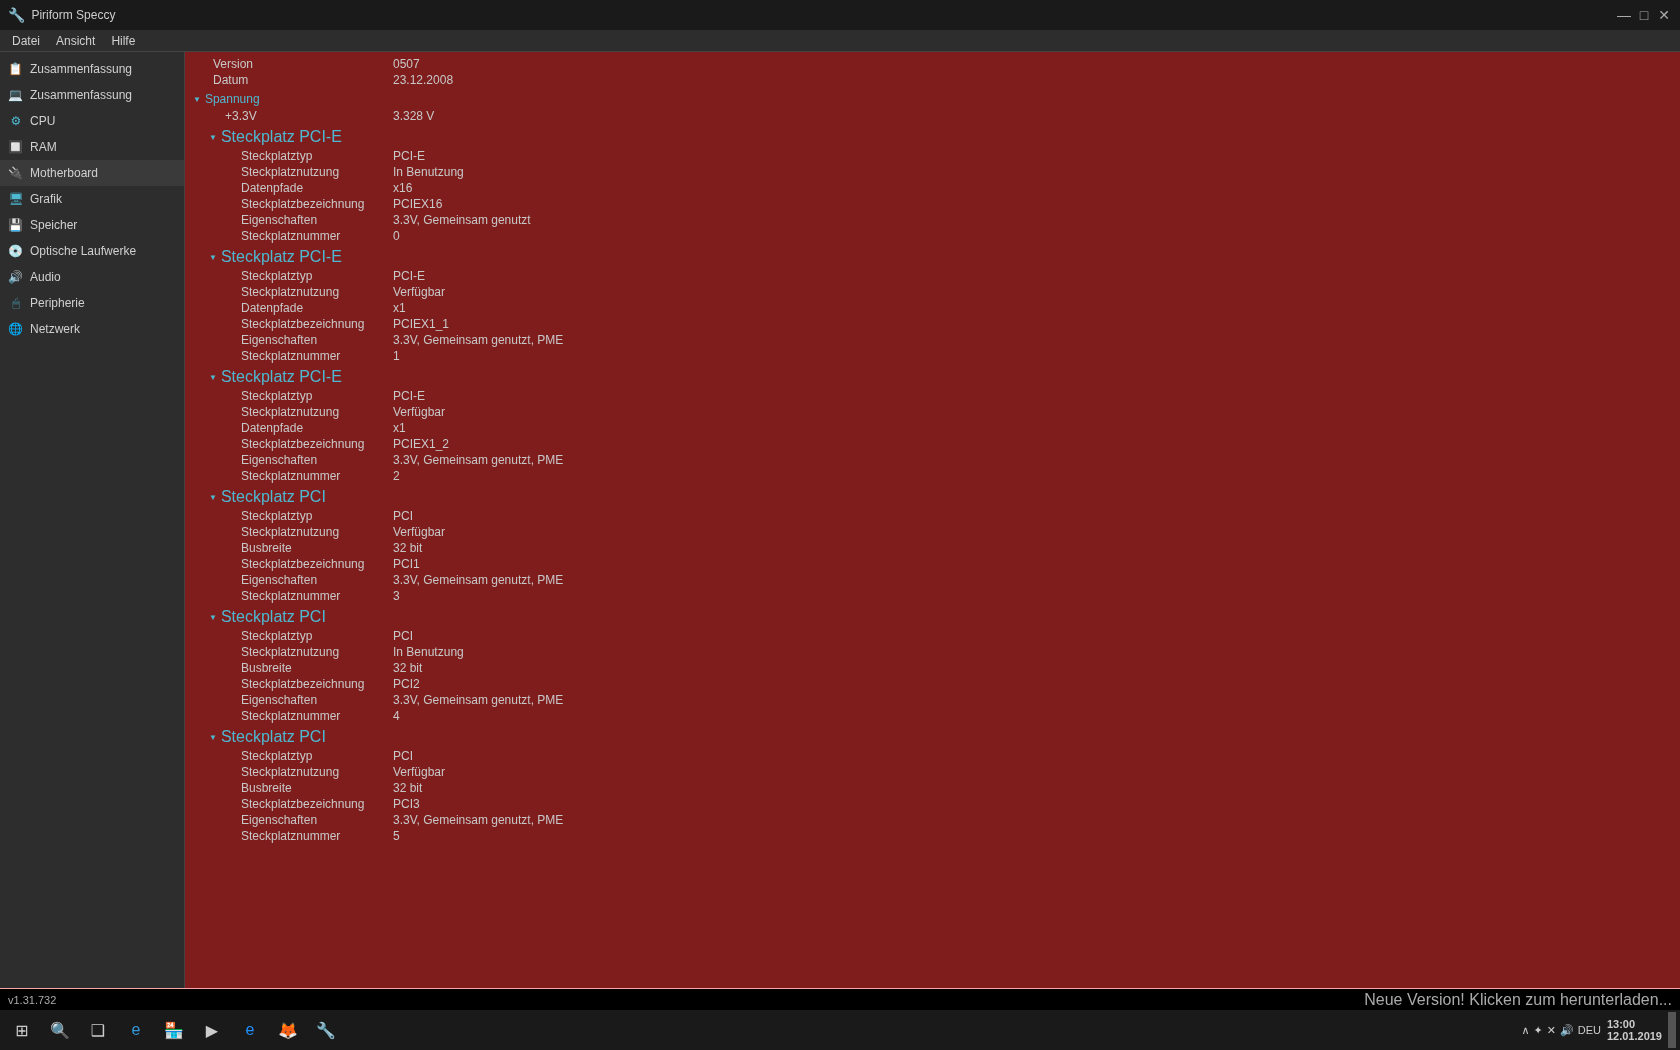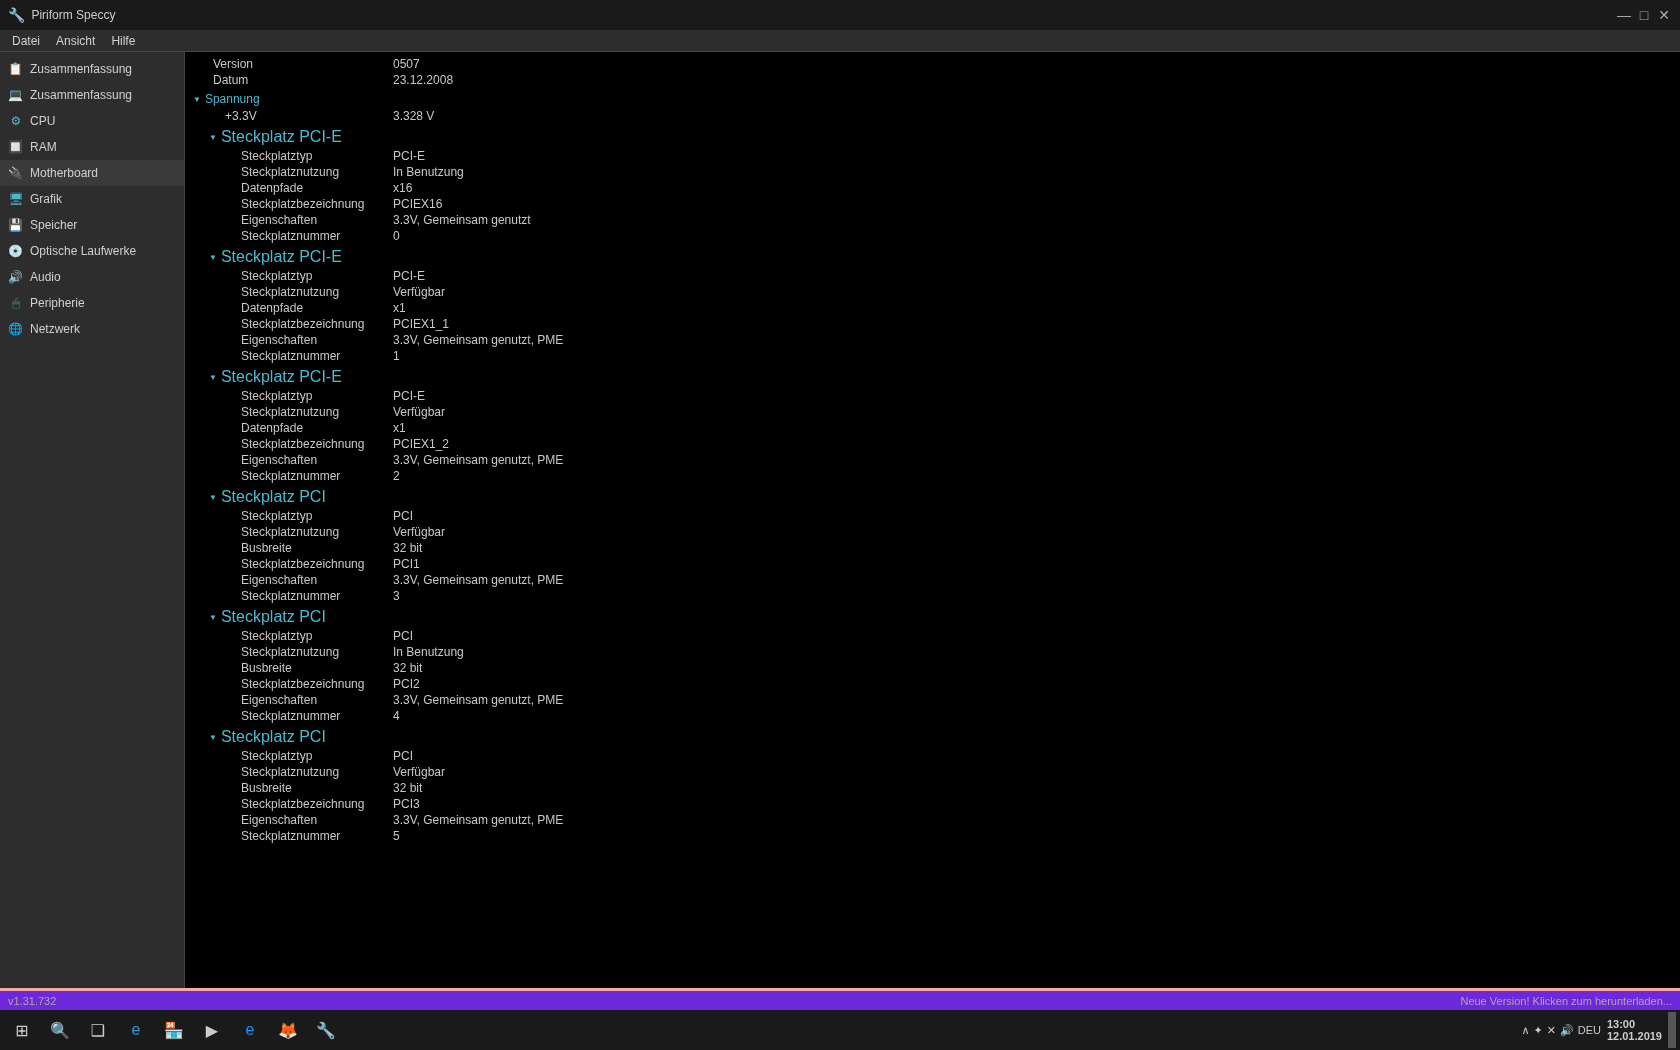--- a/index.html
+++ b/index.html
@@ -97,21 +97,21 @@
       align-items: center;
       justify-content: center;
       font-size: 12px;
     }
 
     
     #content {
       flex: 1;
       overflow-y: scroll;
       overflow-x: hidden;
-      background: #000000;
+      background: #7f1d1d;
       padding: 4px 8px;
       position: relative;
     }
 
     
     #content::-webkit-scrollbar { width: 16px; }
     #content::-webkit-scrollbar-track { background: #3a3a3a; }
     #content::-webkit-scrollbar-thumb { background: #666; border: 1px solid #555; }
     #content::-webkit-scrollbar-button {
       background: #555;
@@ -157,22 +157,22 @@
     }
     .subsection-header::before {
       content: '▼';
       font-size: 8px;
       color: #4db8d0;
     }
 
     
     #statusbar {
       height: 22px;
-      background: #6d28d9;
-      border-top: 3px solid #fca5a5;
+      background: #000000;
+      border-top: 1px solid #fca5a5;
       display: flex;
       align-items: center;
       justify-content: space-between;
       padding: 0 8px;
       flex-shrink: 0;
       font-size: 11px;
       color: #aaa;
     }
 
     
@@ -224,21 +224,21 @@
     .icon-motherboard { color: #4db8d0; }
     .icon-grafik { color: #4db8d0; }
     .icon-speicher { color: #4db8d0; }
     .icon-optisch { color: #4db8d0; }
     .icon-audio { color: #4db8d0; }
     .icon-peripherie { color: #4db8d0; }
     .icon-netzwerk { color: #4db8d0; }
 
     .status-new-version {
       color: #aaa;
-      font-size: 11px;
+      font-size: 16px;
     }
   </style>
 </head>
 <body>
 
 <div id="titlebar">
   <div id="titlebar-left">
     <span style="font-size:14px;">🔧</span>
     <span>Piriform Speccy</span>
   </div>

